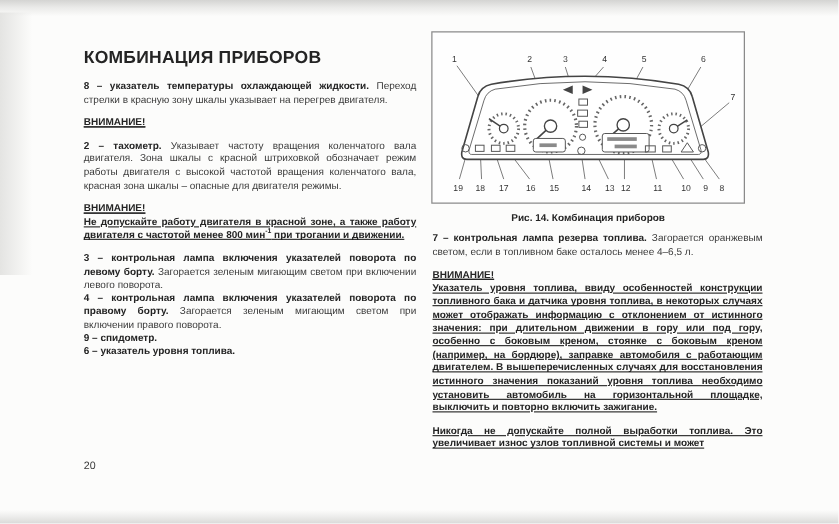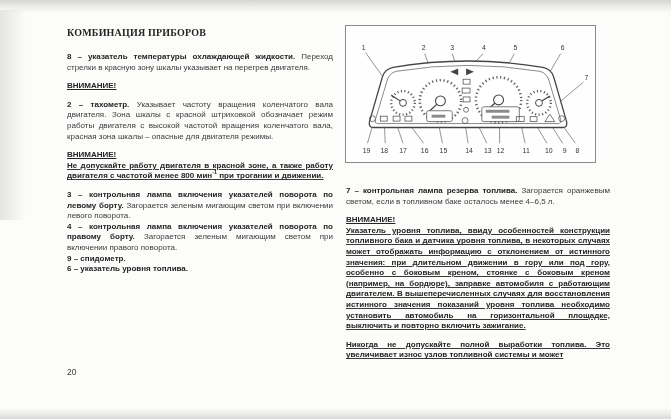--- a/index.html
+++ b/index.html
@@ -9,22 +9,22 @@
   }
   .scan-top{position:absolute;left:0;top:0;width:671px;height:13px;
     background:linear-gradient(180deg,#b9b9b7 0%,#dededc 45%,rgba(255,255,255,0) 100%);opacity:.6;}
   .scan-bottom{position:absolute;left:0;bottom:0;width:671px;height:11px;
     background:linear-gradient(0deg,#bdbdbb 0%,#e2e2e0 55%,rgba(255,255,255,0) 100%);opacity:.55;}
   .scan-left{position:absolute;left:0;top:10px;width:26px;height:210px;
     background:linear-gradient(90deg,#e4e4e2,rgba(255,255,255,0));}
   .col{position:absolute;font-size:8px;line-height:10.6px;text-align:justify;}
   .col-left{left:67px;top:27px;width:266px;}
   .col-right{left:346px;top:186px;width:264px;}
-  .heading{font-size:10px;line-height:12px;font-weight:bold;color:#242424;
-    letter-spacing:.2px;margin:0 0 13px 0;font-family:Liberation Serif, serif;}
+  .heading{font-size:14px;line-height:12px;font-weight:bold;color:#242424;
+    letter-spacing:.2px;margin:12px 0 13px 0;}
   p{margin:0;}
   .b{font-weight:bold;color:#242424;}
   .warn{margin-top:8px;margin-bottom:8px;text-decoration:underline;}
   .warn-title{font-weight:bold;text-decoration:underline;color:#242424;}
   .warn-body{font-weight:bold;color:#242424;}
   sup{font-size:5.5px;line-height:0;}
   .figure-box{position:absolute;left:345px;top:25px;width:249px;height:136px;
     border:1px solid #8a8a8a;background:#fefefe;}
   .figure-caption{position:absolute;left:345px;top:170px;width:251px;text-align:center;
     font-size:8px;font-weight:bold;color:#242424;}
@@ -156,20 +156,21 @@
         <text x="124" y="129">14</text>
         <text x="143" y="129">13</text>
         <text x="156" y="129">12</text>
         <text x="182" y="129">11</text>
         <text x="205" y="129">10</text>
         <text x="221" y="129">9</text>
         <text x="234" y="129">8</text>
       </g>
     </svg>
   </div>
+  <div class="figure-caption">Рис. 14. Комбинация приборов</div>
 
   <div class="col col-right">
     <p><span class="b">7 – контрольная лампа резерва топлива.</span> <span>Загорается оранжевым светом, если в топливном баке осталось менее 4–6,5 л.</span></p>
 
     <div class="warn">
       <div class="warn-title">ВНИМАНИЕ!</div>
       <div class="warn-body">Указатель уровня топлива, ввиду особенностей конструкции топливного бака и датчика уровня топлива, в некоторых случаях может отображать информацию с отклонением от истинного значения: при длительном движении в гору или под гору, особенно с боковым креном, стоянке с боковым креном (например, на бордюре), заправке автомобиля с работающим двигателем. В вышеперечисленных случаях для восстановления истинного значения показаний уровня топлива необходимо установить автомобиль на горизонтальной площадке, выключить и повторно включить зажигание.</div>
     </div>
 
     <div class="warn">

